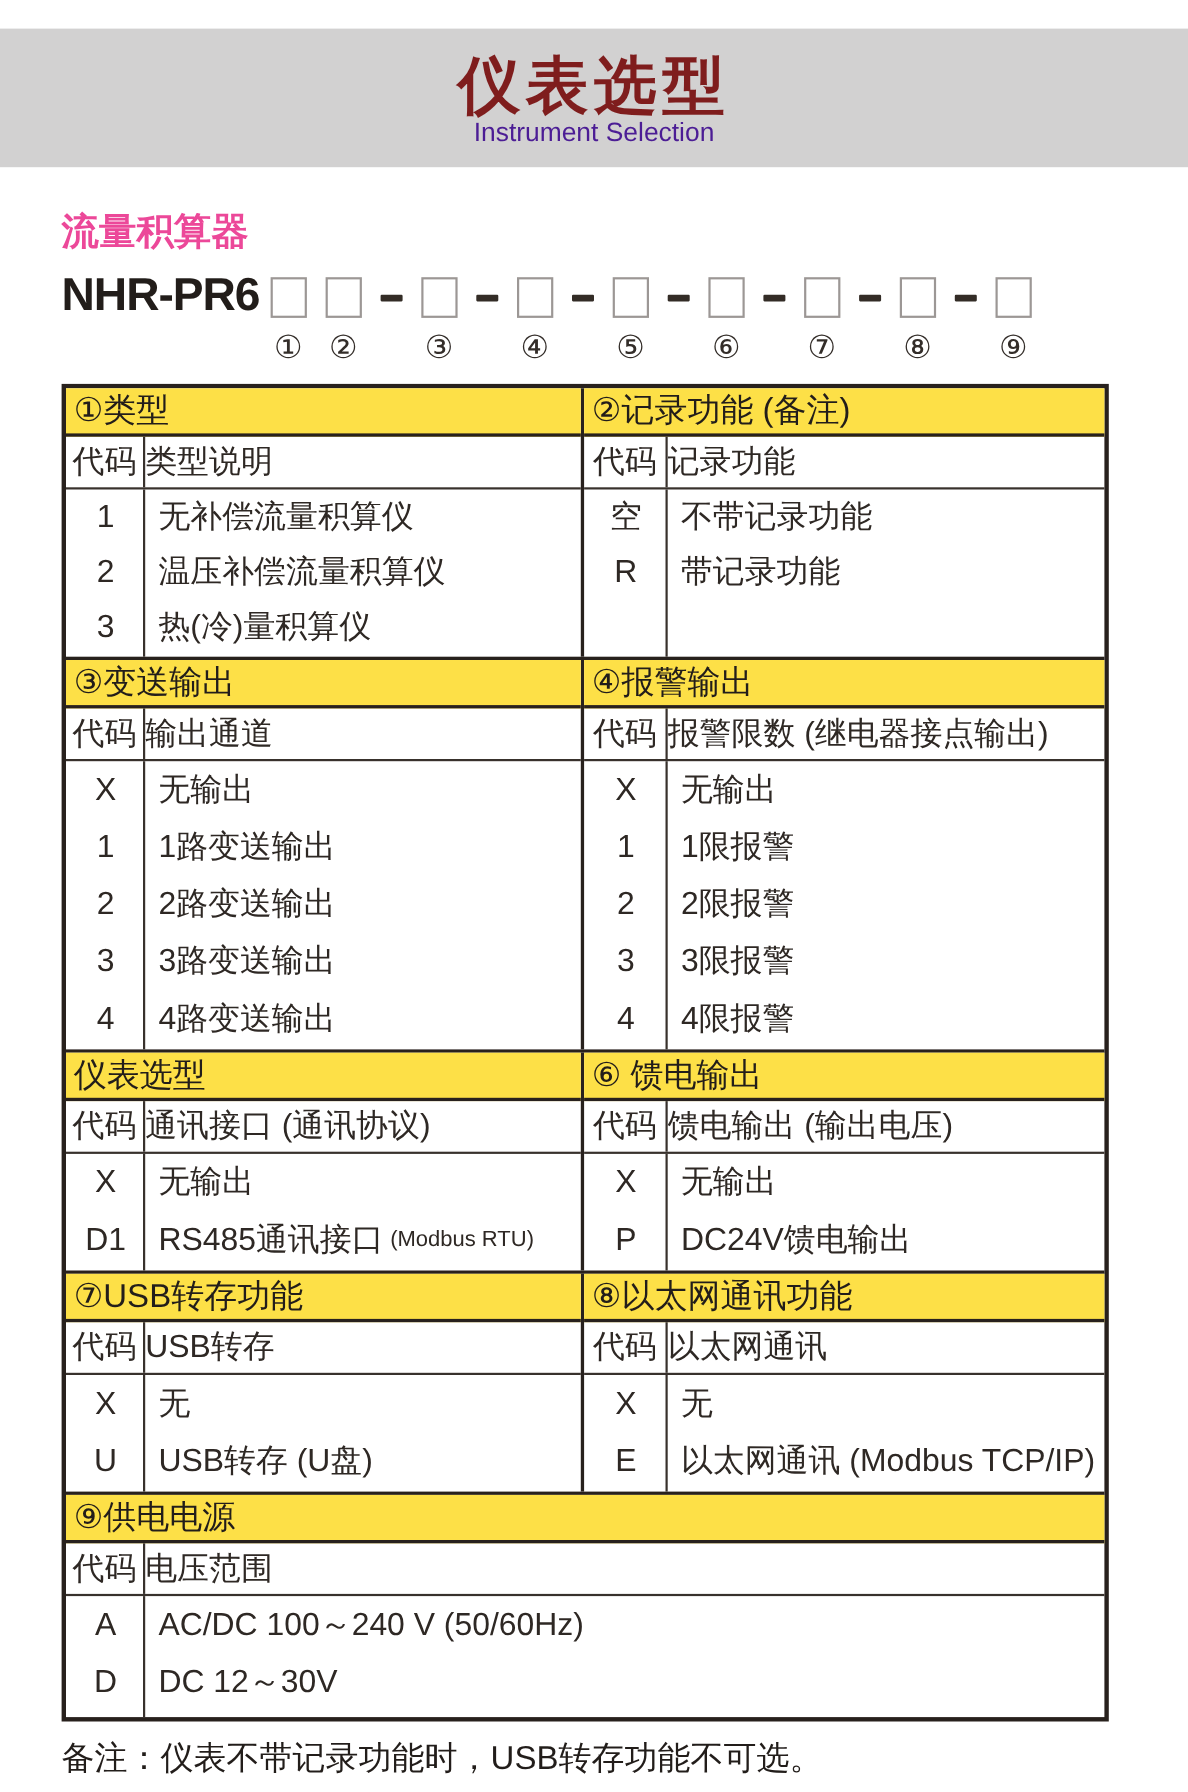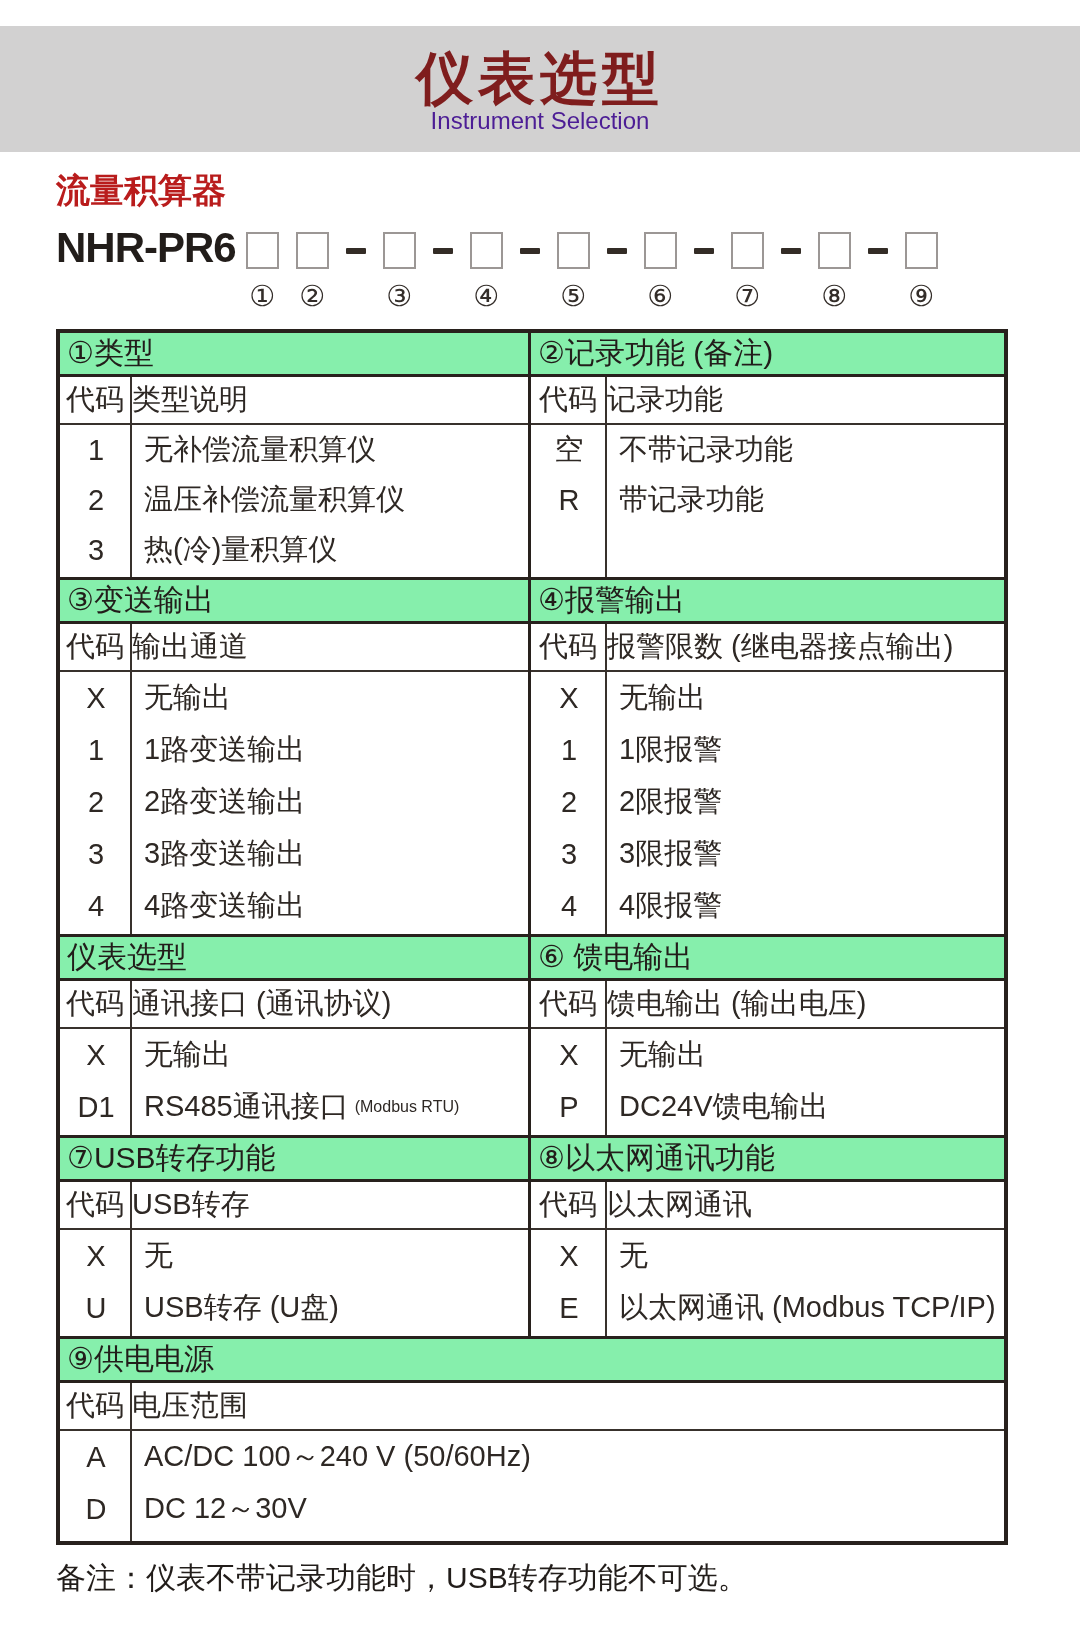--- a/index.html
+++ b/index.html
@@ -30,24 +30,24 @@
     font-size: 24px;
     line-height: 26px;
     font-weight: 400;
     color: #4c1d95;
   }
 
   
   .content { margin-left: 56px; width: 952px; }
 
   .product-name {
-    margin-top: 16px;
+    margin-top: 36px;
     font-size: 34px;
     font-weight: 600;
-    color: #b91c1c;
+    color: #ec4899;
   }
 
   
   .model-row {
     margin-top: 10px;
     display: flex;
     align-items: flex-start;
   }
   .model-prefix {
     font-size: 42px;
@@ -93,21 +93,21 @@
   }
   .grp { display: flex; }
   .grp + .grp { border-top: 3px solid #28211d; }
   .half { display: flex; flex-direction: column; }
   .half.L { width: 471px; border-right: 3px solid #28211d; --cw: 72px; }
   .half.R { flex: 1; --cw: 76px; }
   .half.F { width: 100%; --cw: 72px; }
 
   .sec {
     height: 44px;
-    background: #86efac;
+    background: #fde047;
     border-bottom: 3px solid #28211d;
     display: flex;
     align-items: center;
     padding-left: 7px;
     font-size: 30px;
     color: #221d1a;
     white-space: nowrap;
   }
   .hdr {
     height: 48px;
@@ -149,21 +149,21 @@
     display: flex;
     align-items: center;
     font-size: 29px;
     white-space: nowrap;
   }
   .trow .c {
     width: var(--cw);
     text-align: center;
   }
   .trow .d { padding-left: 12px; }
-  .small { font-size: 16px; margin-left: 6px; }
+  .small { font-size: 20px; margin-left: 6px; }
 
   .note {
     margin-top: 13px;
     font-size: 30px;
     color: #221d1a;
     white-space: nowrap;
   }
 </style>
 </head>
 <body>

